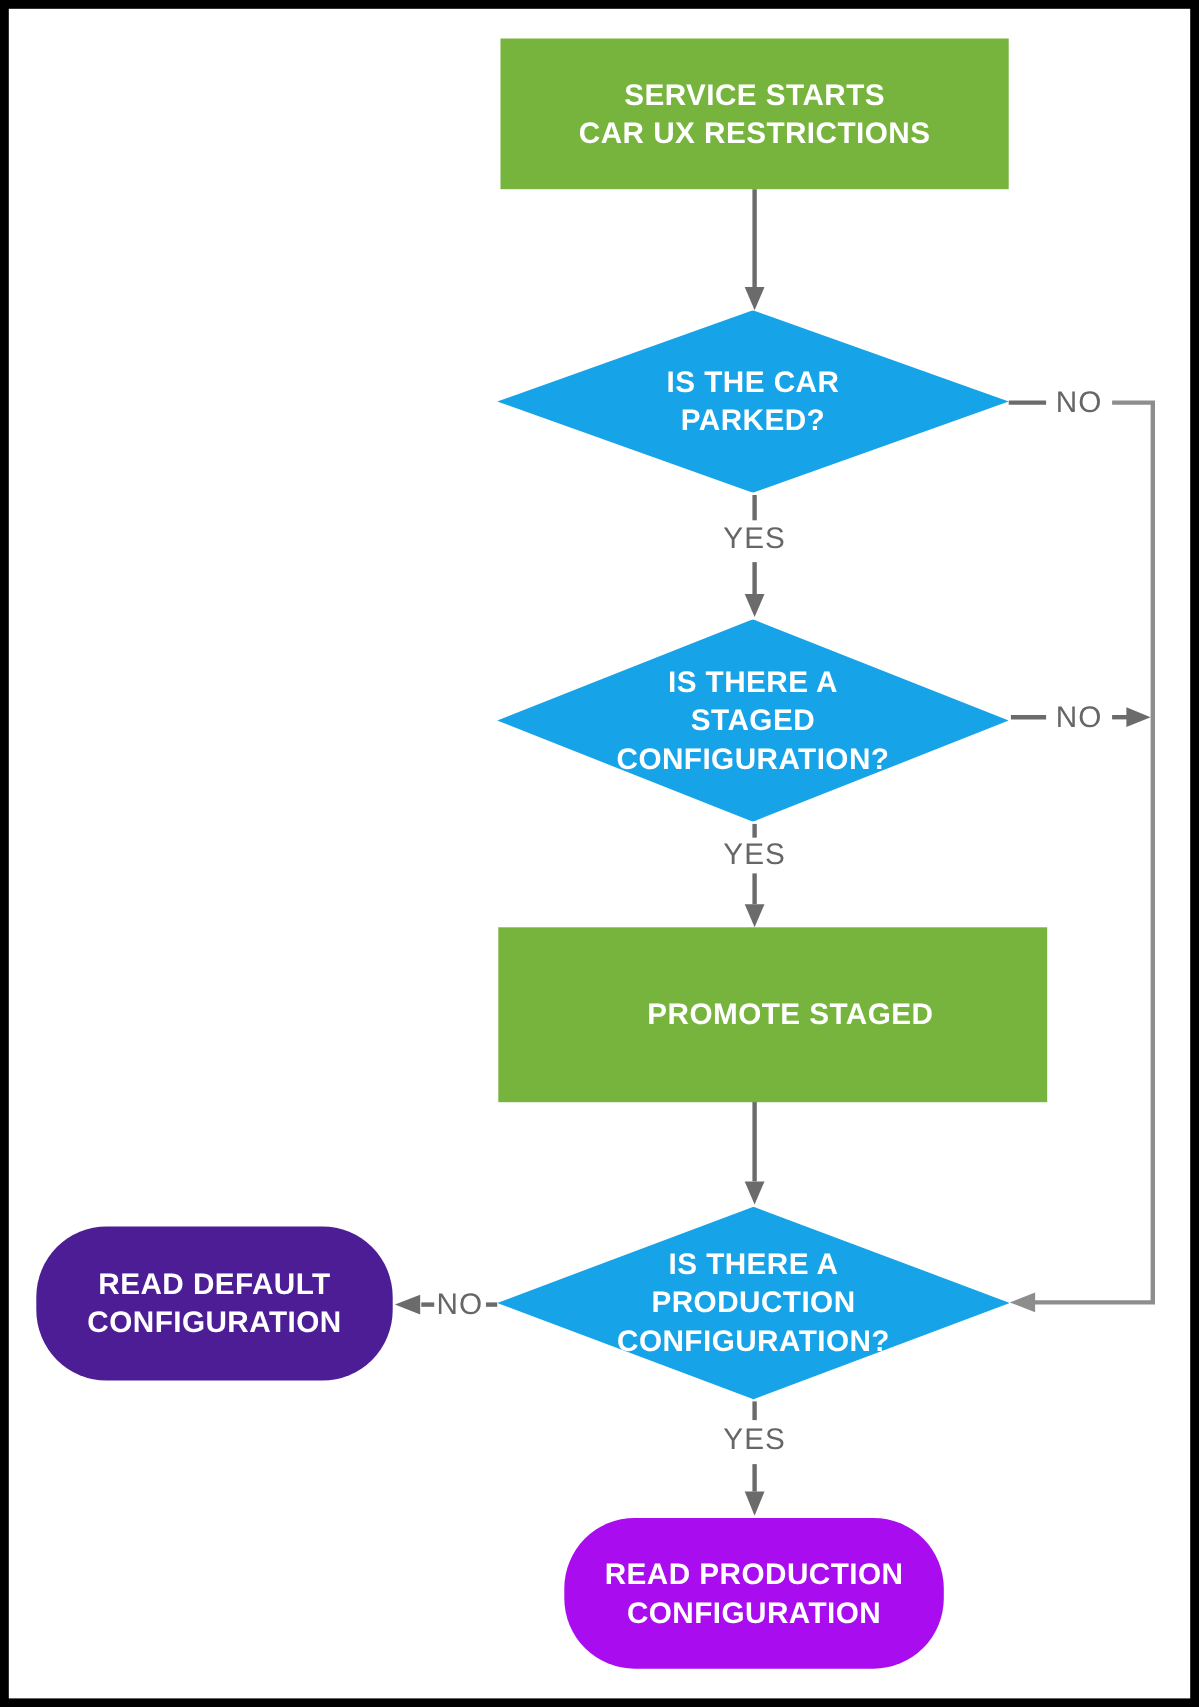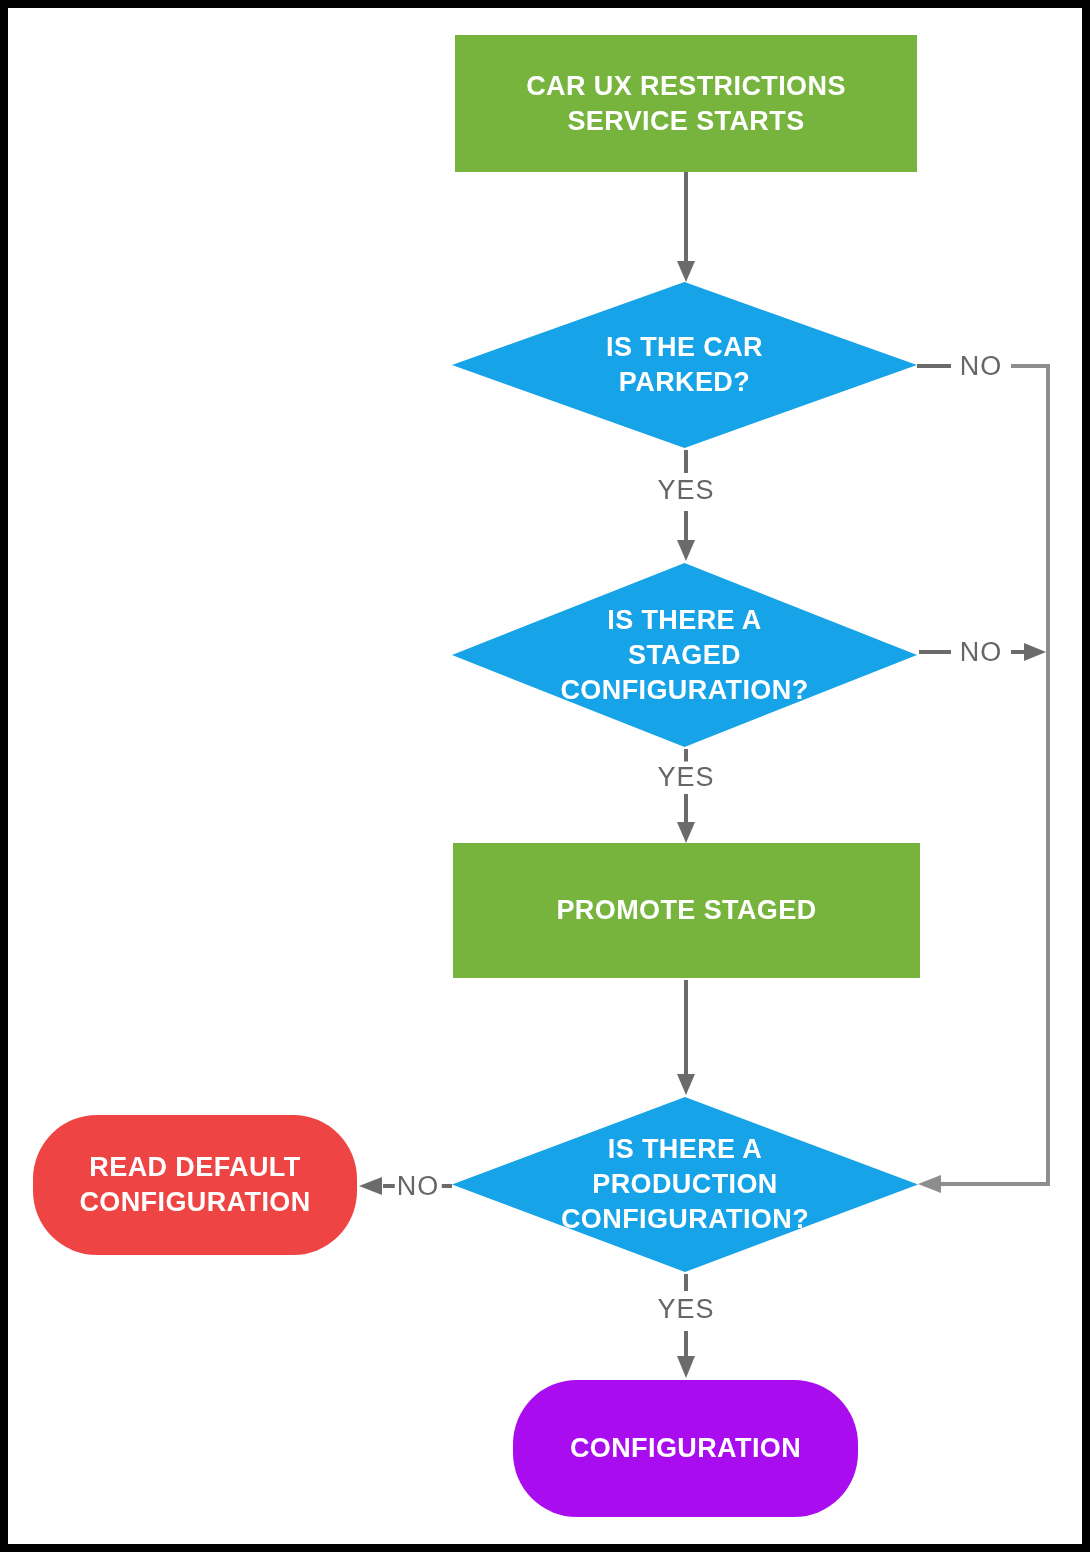--- a/index.html
+++ b/index.html
@@ -51,21 +51,21 @@
     font-weight: 400;
     letter-spacing: 1px;
     z-index: 3;
     background: #ffffff;
     padding: 0 2px;
   }
   
   #node-start          { left: 455px; top: 35px;   width: 462px; height: 137px; }
   #node-is-parked      { left: 452px; top: 282px;  width: 465px; height: 166px; }
   #node-has-staged     { left: 452px; top: 563px;  width: 465px; height: 184px; }
-  #node-promote        { left: 453px; top: 843px;  width: 467px; height: 135px; }
+  #node-promote        { left: 453px; top: 843px;  width: 467px; height: 159px; padding-left: 32px; }
   #node-has-production { left: 452px; top: 1097px; width: 466px; height: 175px; }
   #node-read-default   { left: 33px;  top: 1115px; width: 324px; height: 140px; }
   #node-read-production{ left: 513px; top: 1380px; width: 345px; height: 137px; }
   
   #label-parked-yes     { left: 686px; top: 490px;  }
   #label-parked-no      { left: 981px; top: 366px;  }
   #label-staged-yes     { left: 686px; top: 777px;  }
   #label-staged-no      { left: 981px; top: 652px;  }
   #label-production-yes { left: 686px; top: 1309px; }
   #label-production-no  { left: 418px; top: 1186px; }
@@ -120,22 +120,22 @@
     </g>
 
     <g stroke="#6B6B6B" stroke-width="4" fill="#6B6B6B">
       <path d="M452 1186 H441" fill="none"></path>
       <path d="M397 1186 H383" fill="none"></path>
       <polygon points="359,1186 382,1177 382,1195" stroke="none"></polygon>
     </g>
   </svg>
 
   <div class="node process" id="node-start" style="background: rgb(119, 180, 61); color: rgb(255, 255, 255);">
+    <span class="line">SERVICE STARTS</span>
     <span class="line">CAR UX RESTRICTIONS</span>
-    <span class="line">SERVICE STARTS</span>
   </div>
 
   <div class="node decision" id="node-is-parked" style="background: rgb(22, 163, 232); color: rgb(255, 255, 255);">
     <span class="line">IS THE CAR</span>
     <span class="line">PARKED?</span>
   </div>
 
   <div class="node decision" id="node-has-staged" style="background: rgb(22, 163, 232); color: rgb(255, 255, 255);">
     <span class="line">IS THERE A</span>
     <span class="line">STAGED</span>
@@ -145,26 +145,27 @@
   <div class="node process" id="node-promote" style="background: rgb(119, 180, 61); color: rgb(255, 255, 255);">
     <span class="line">PROMOTE STAGED</span>
   </div>
 
   <div class="node decision" id="node-has-production" style="background: rgb(22, 163, 232); color: rgb(255, 255, 255);">
     <span class="line">IS THERE A</span>
     <span class="line">PRODUCTION</span>
     <span class="line">CONFIGURATION?</span>
   </div>
 
-  <div class="node terminal" id="node-read-default" style="background: #ef4444; color: rgb(255, 255, 255);">
+  <div class="node terminal" id="node-read-default" style="background: #4c1d95; color: rgb(255, 255, 255);">
     <span class="line">READ DEFAULT</span>
     <span class="line">CONFIGURATION</span>
   </div>
 
   <div class="node terminal" id="node-read-production" style="background: rgb(169, 13, 239); color: rgb(255, 255, 255);">
+    <span class="line">READ PRODUCTION</span>
     <span class="line">CONFIGURATION</span>
   </div>
 
   <div class="edge-label" id="label-parked-yes" style="color: rgb(102, 102, 102);">YES</div>
   <div class="edge-label" id="label-parked-no" style="color: rgb(102, 102, 102);">NO</div>
   <div class="edge-label" id="label-staged-yes" style="color: rgb(102, 102, 102);">YES</div>
   <div class="edge-label" id="label-staged-no" style="color: rgb(102, 102, 102);">NO</div>
   <div class="edge-label" id="label-production-yes" style="color: rgb(102, 102, 102);">YES</div>
   <div class="edge-label" id="label-production-no" style="color: rgb(102, 102, 102);">NO</div>
 

